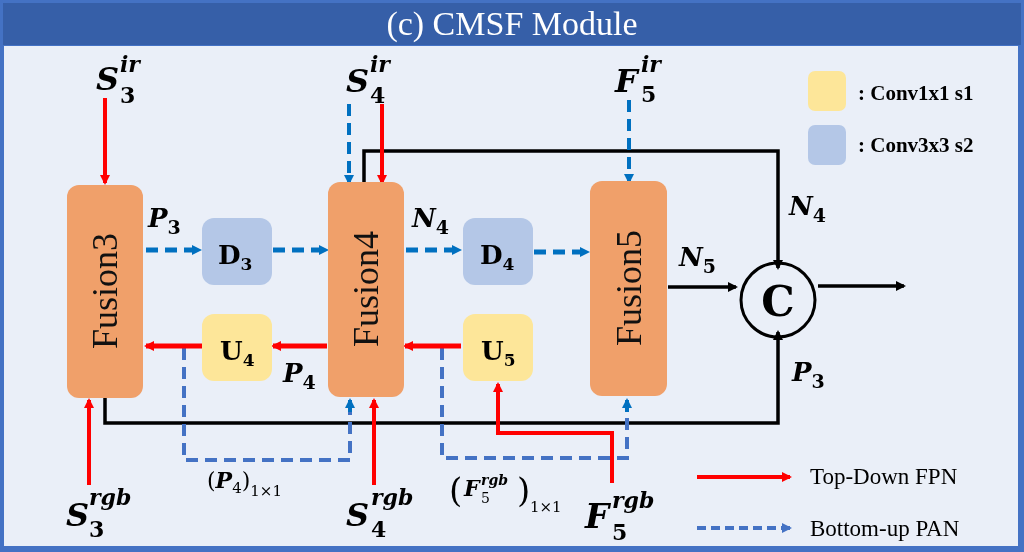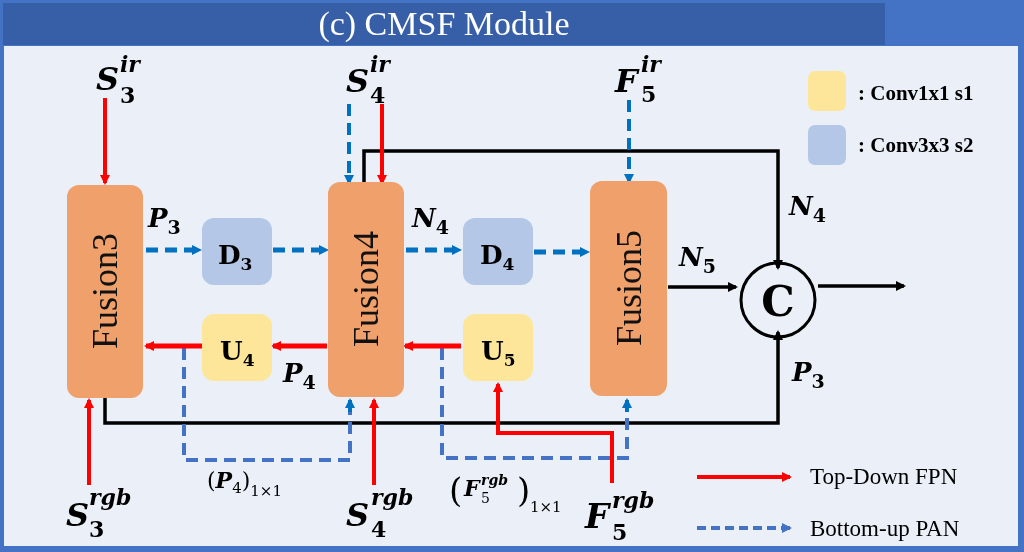--- a/index.html
+++ b/index.html
@@ -1,18 +1,18 @@
 <!DOCTYPE html>
 <html><head>
   <meta charset="utf-8">
   <style>
     html, body { margin: 0; padding: 0; }
     body { width: 1024px; height: 552px; background: #4472c4; overflow: hidden; position: relative; }
     .frame { position: absolute; left: 0; top: 0; width: 1024px; height: 552px; background: #4472c4; }
-    .title-bar { position: absolute; left: 3px; top: 3px; width: 882px; height: 42px; background: #365fa8; display: flex; align-items: center; justify-content: center; }
+    .title-bar { position: absolute; left: 3px; top: 3px; width: 1018px; height: 42px; background: #365fa8; display: flex; align-items: center; justify-content: center; }
     .title-text { font-family: "Liberation Serif", serif; color: #ffffff; font-size: 34px; line-height: 40px; }
     .canvas { position: absolute; left: 4px; top: 46px; width: 1014px; height: 500px; background: #eaeff8; }
     svg { position: absolute; left: 0; top: 0; }
     .math { font-family: "DejaVu Serif", serif; font-style: italic; font-weight: bold; fill: #000; }
     .mathreg { font-family: "DejaVu Serif", serif; font-style: italic; fill: #000; }
     .sub { font-family: "DejaVu Serif", serif; font-weight: bold; font-style: normal; fill: #000; }
     .subreg { font-family: "DejaVu Serif", serif; font-style: normal; fill: #000; }
     .boxlabel { font-family: "DejaVu Serif", serif; font-weight: bold; fill: #000; }
     .fusion { font-family: "Liberation Serif", serif; fill: #111; }
     .legendtxt { font-family: "Liberation Serif", serif; font-weight: bold; fill: #000; }

